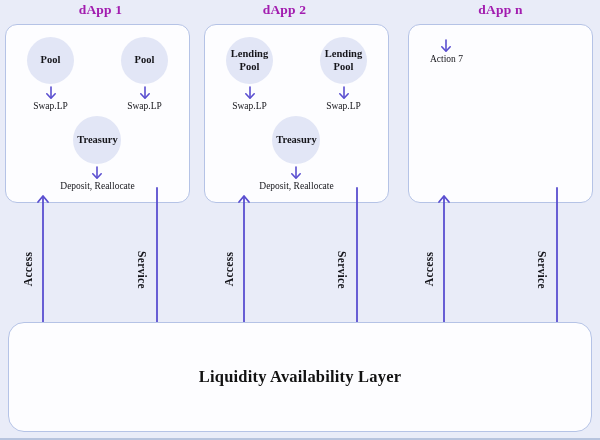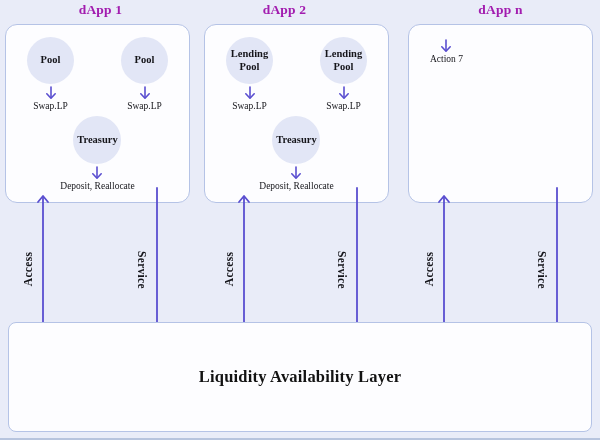--- a/index.html
+++ b/index.html
@@ -61,21 +61,21 @@
     letter-spacing:.3px;
     white-space:nowrap;
   }
   .vlabel.up{transform:rotate(-90deg);}
   .vlabel.down{transform:rotate(90deg);}
 
   .bottom-layer{
     position:absolute;left:8px;top:322px;width:584px;height:110px;
     background:#fdfdff;
     border:1.5px solid #b5c3e6;
-    border-radius:8px;
+    border-radius:16px;
     box-sizing:border-box;
     display:flex;align-items:center;justify-content:center;
   }
   .bottom-layer-label{
     font-size:16.5px;font-weight:700;color:#121212;
     letter-spacing:.2px;
   }
   .bottom-edge{
     position:absolute;left:0;bottom:0;width:600px;height:2px;
     background:#b7c4de;

